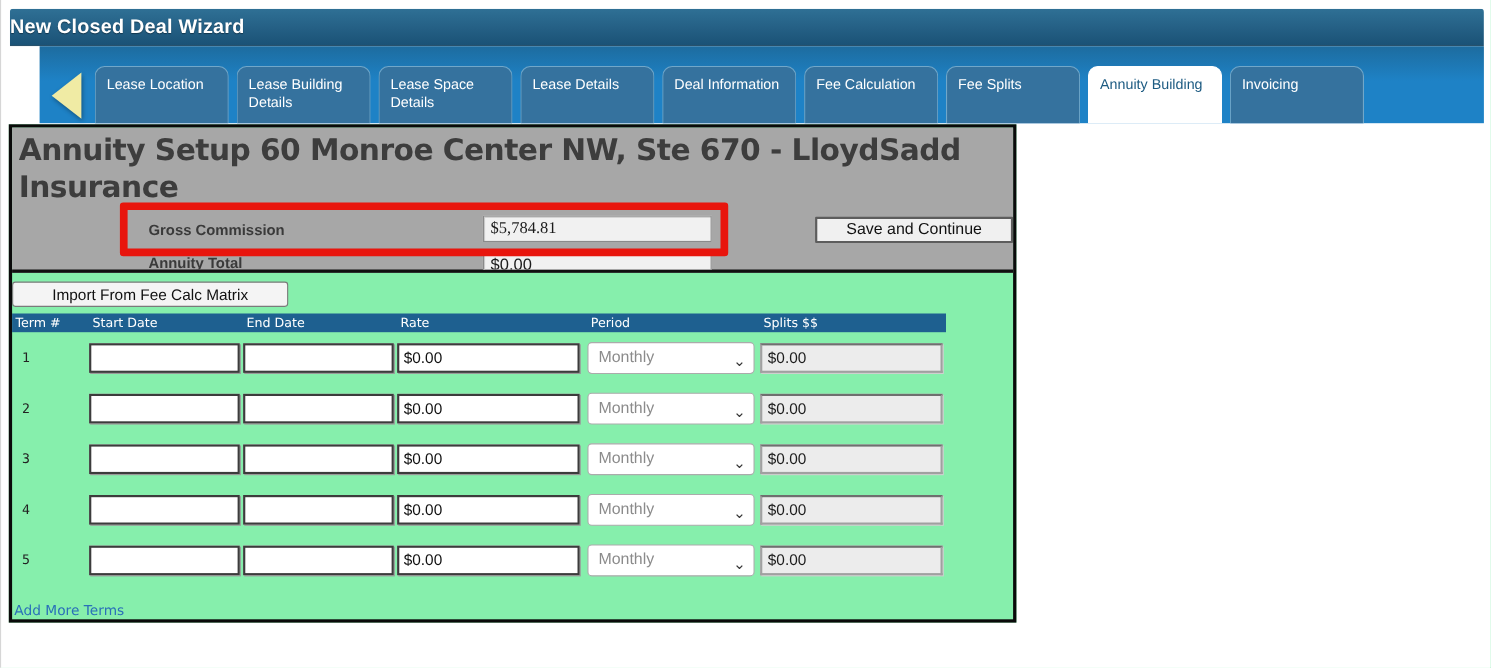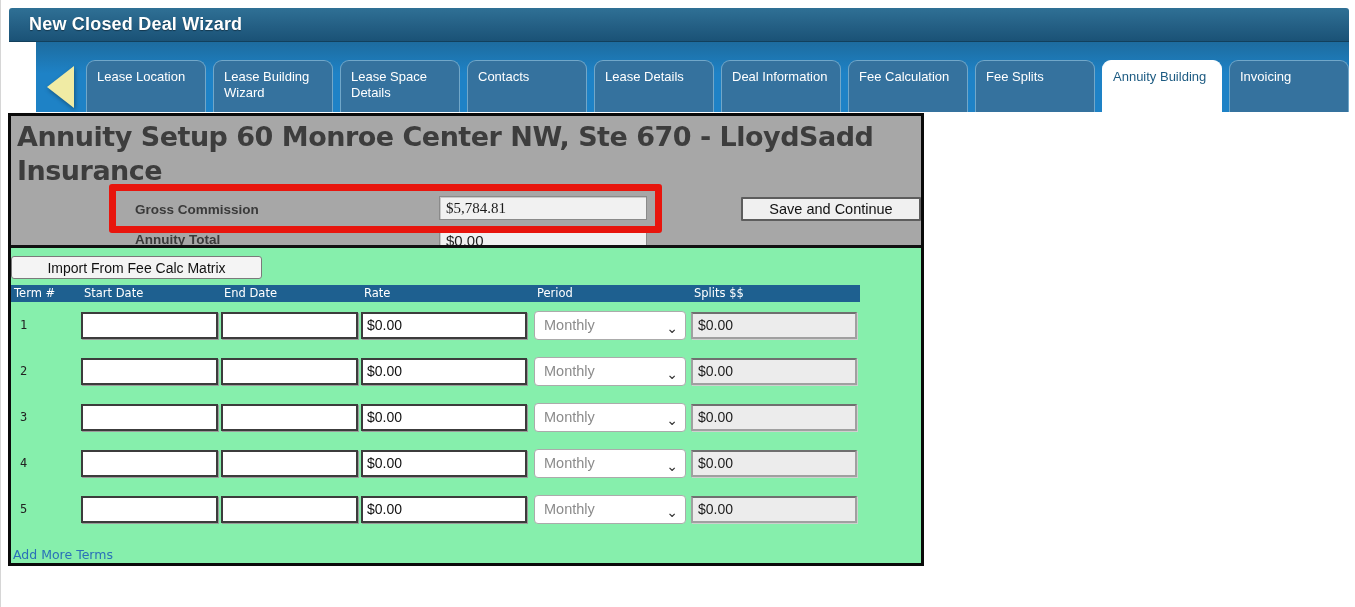--- a/index.html
+++ b/index.html
@@ -6,21 +6,21 @@
   html,body { width:1355px; height:607px; background:#ffffff; overflow:hidden;
               font-family:"Liberation Sans", sans-serif; }
   body { position:relative; border-left:1px solid #d6d6d6; }
 
   
   .wizard { position:absolute; left:8px; top:8px; width:1340px; }
   .titlebar {
     height:34px; border-radius:3px 3px 0 0;
     background:linear-gradient(180deg,#2f7095 0%, #245f84 55%, #1a5276 100%);
     border-bottom:1px solid #12405c;
-    display:flex; align-items:center; padding-left:20px;text-align:right;
+    display:flex; align-items:center; text-align:right;
   }
   .titlebar span { color:#fff; font-weight:bold; font-size:18px; letter-spacing:.2px;
     text-shadow:0 1px 1px rgba(0,0,0,.4); }
   .tabstrip {
     position:relative; height:70px;
     background:linear-gradient(180deg,#1d6c9f 0%, #1e82c6 45%, #1e82c6 100%);
     margin-left:27px;
   }
   .back-btn { position:absolute; left:4px; top:22px; width:40px; height:46px;
     cursor:pointer; display:flex; align-items:center; justify-content:center; }
@@ -113,23 +113,22 @@
 <div class="wizard">
   <div class="titlebar">
     <span>New Closed Deal Wizard</span>
   </div>
   <div class="tabstrip">
     <div class="back-btn">
       <div class="back-tri"></div>
     </div>
     <div class="tabs">
       <div class="tab">Lease Location</div>
-      <div class="tab">Lease Building Wizard</div>
+      <div class="tab">Lease Building Details</div>
       <div class="tab">Lease Space Details</div>
-      <div class="tab">Contacts</div>
       <div class="tab">Lease Details</div>
       <div class="tab">Deal Information</div>
       <div class="tab">Fee Calculation</div>
       <div class="tab">Fee Splits</div>
       <div class="tab active">Annuity Building</div>
       <div class="tab">Invoicing</div>
     </div>
   </div>
 </div>
 

